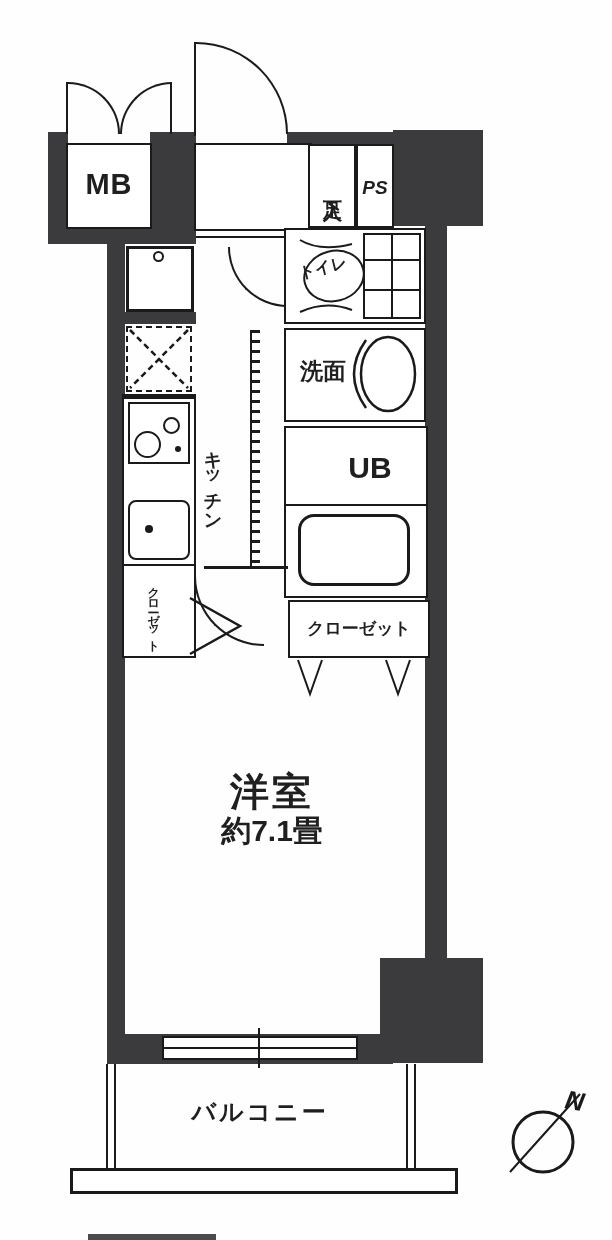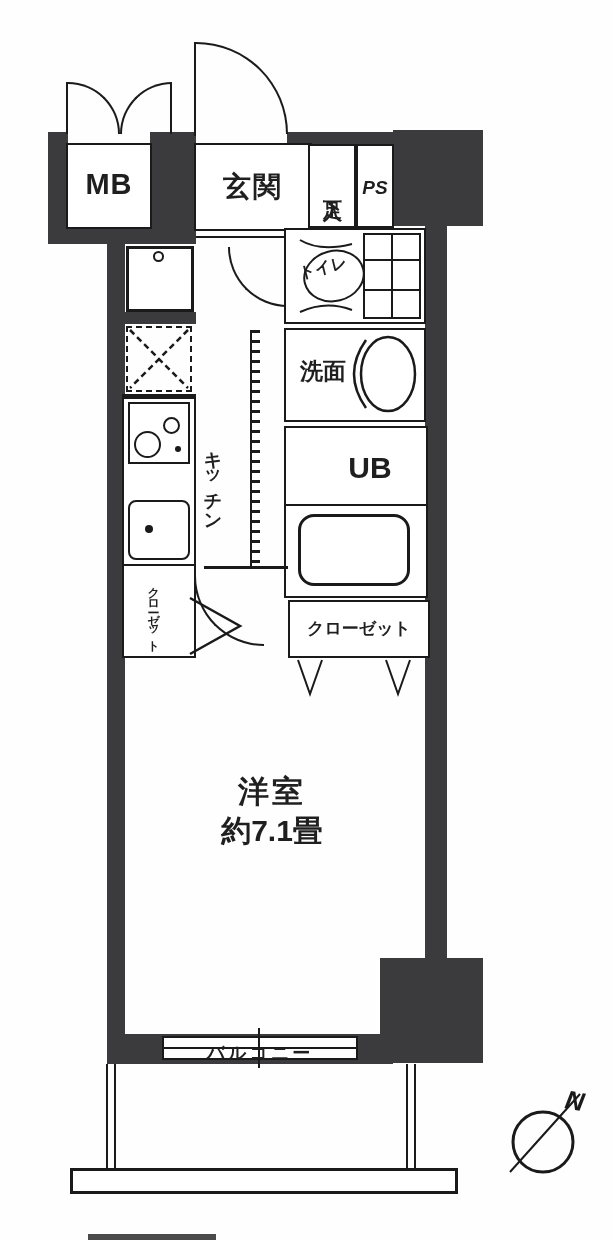--- a/index.html
+++ b/index.html
@@ -33,21 +33,20 @@
   <div class="wall" style="left:393px;top:130px;width:90px;height:96px;"></div>
   <div class="wall" style="left:425px;top:226px;width:22px;height:736px;"></div>
   <div class="wall" style="left:380px;top:958px;width:103px;height:105px;"></div>
   <div class="wall" style="left:107px;top:244px;width:18px;height:820px;"></div>
   <div class="wall" style="left:107px;top:1034px;width:286px;height:30px;"></div>
 
   <div class="box" style="left:66px;top:143px;width:86px;height:86px;"></div>
   <div class="lbl" style="left:66px;top:150px;width:86px;height:70px;font-size:29px;letter-spacing:1px;">MB</div>
 
   <div class="box" style="left:194px;top:143px;width:118px;height:88px;"></div>
-  <div class="lbl" style="left:196px;top:152px;width:114px;height:70px;font-size:28px;letter-spacing:2px;">玄関</div>
   <div class="line" style="left:196px;top:236px;width:116px;height:2px;"></div>
 
   <div class="box" style="left:308px;top:144px;width:48px;height:84px;"></div>
   <div class="lbl vert" style="left:310px;top:147px;width:44px;height:78px;font-size:19px;">下足入</div>
 
   <div class="box" style="left:356px;top:144px;width:38px;height:84px;"></div>
   <div class="lbl" style="left:356px;top:168px;width:38px;height:40px;font-size:19px;font-style:italic;">PS</div>
 
   <div class="arc" style="left:68px;top:82px;width:52px;height:52px;border-top:2px solid #1a1a1a;border-right:2px solid #1a1a1a;border-top-right-radius:100%;"></div>
   <div class="arc" style="left:120px;top:82px;width:52px;height:52px;border-top:2px solid #1a1a1a;border-left:2px solid #1a1a1a;border-top-left-radius:100%;"></div>
@@ -92,31 +91,31 @@
   <div class="dot" style="left:145px;top:525px;width:8px;height:8px;"></div>
 
   <div class="lbl vert" style="left:200px;top:428px;width:24px;height:104px;font-size:18px;">キッチン</div>
 
   <div class="box" style="left:122px;top:564px;width:74px;height:94px;"></div>
   <div class="lbl vert" style="left:144px;top:570px;width:18px;height:84px;font-size:12px;">クローゼット</div>
 
   <div class="hatch" style="left:250px;top:330px;width:8px;height:236px;"></div>
   <div class="line" style="left:204px;top:566px;width:84px;height:3px;"></div>
 
-  <div class="lbl" style="left:172px;top:774px;width:200px;height:36px;font-size:31px;letter-spacing:3px;">洋室</div>
+  <div class="lbl" style="left:172px;top:774px;width:200px;height:36px;font-size:39px;letter-spacing:3px;">洋室</div>
   <div class="lbl" style="left:172px;top:812px;width:200px;height:36px;font-size:30px;">約7.1畳</div>
 
   <div class="box" style="left:162px;top:1036px;width:196px;height:24px;"></div>
   <div class="line" style="left:164px;top:1047px;width:192px;height:2px;"></div>
   <div class="line" style="left:258px;top:1028px;width:2px;height:40px;"></div>
 
   <div class="box" style="left:106px;top:1064px;width:10px;height:104px;border-top:none;border-bottom:none;background:transparent;"></div>
   <div class="box" style="left:406px;top:1064px;width:10px;height:104px;border-top:none;border-bottom:none;background:transparent;"></div>
   <div class="thickbox" style="left:70px;top:1168px;width:388px;height:26px;"></div>
-  <div class="lbl" style="left:130px;top:1036px;width:260px;height:36px;font-size:18px;letter-spacing:3px;">バルコニー</div>
+  <div class="lbl" style="left:130px;top:1094px;width:260px;height:36px;font-size:24px;letter-spacing:3px;">バルコニー</div>
 
   <div class="wall" style="left:88px;top:1234px;width:128px;height:6px;background:#4a4a4a;"></div>
 
   <svg width="612" height="1240" viewBox="0 0 612 1240">
 
     <g stroke="#1a1a1a" stroke-width="2.5" stroke-dasharray="6 4">
       <line x1="130" y1="330" x2="188" y2="388"></line>
       <line x1="188" y1="330" x2="130" y2="388"></line>
     </g>
 

